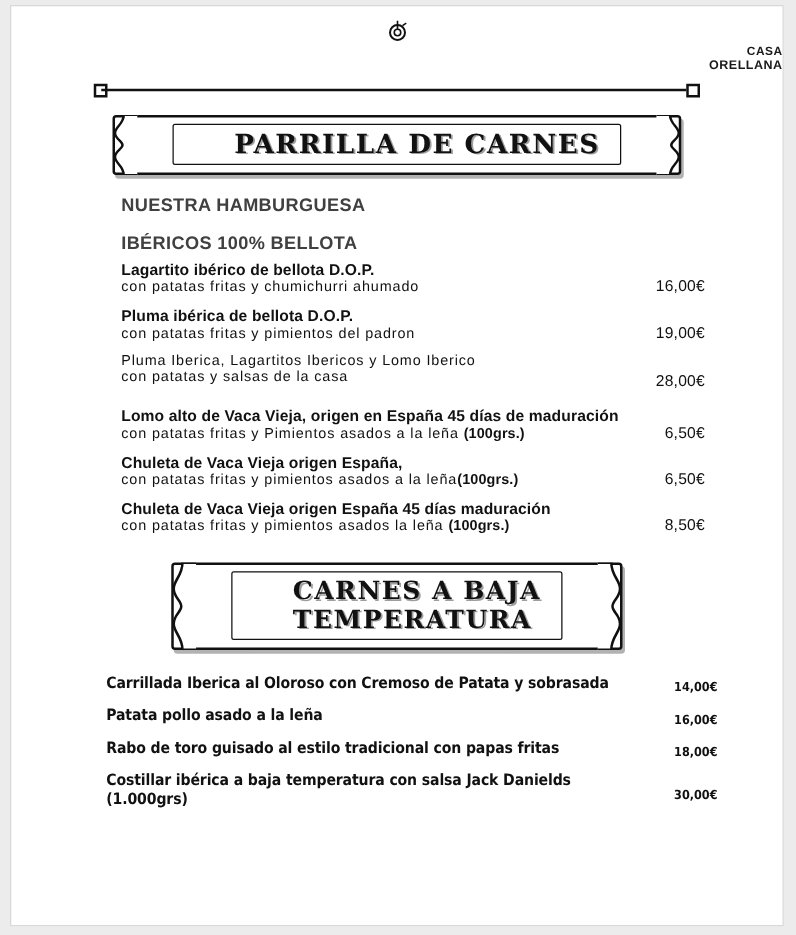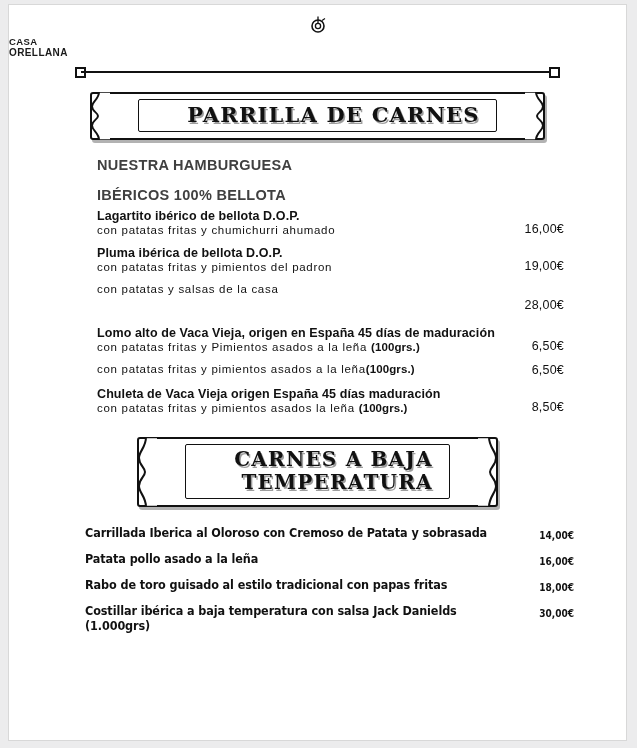--- a/index.html
+++ b/index.html
@@ -21,21 +21,21 @@
     width: 619px;
     height: 737px;
     background: #ffffff;
     border: 1px solid #d8d8d8;
     box-sizing: border-box;
     overflow: hidden;
   }
 
   
   .brand {
-    text-align: left;
+    text-align: right;
     padding-top: 9px;
   }
   .brand-emblem {
     display: block;
     margin: 0 auto;
     width: 22px;
     height: 22px;
   }
   .brand-name {
     margin-top: 1px;
@@ -92,21 +92,21 @@
     border: 1px solid #111;
     border-radius: 2px;
     padding: 3px 16px 4px 16px;
   }
   .plaque-title {
     font-family: "DejaVu Serif", serif;
     font-weight: bold;
     font-size: 21px;
     letter-spacing: 1.2px;
     color: #111;
-    text-align: right;
+    text-align: left;
     line-height: 24px;
     white-space: pre-line;
     text-shadow: 1.5px 1.5px 0 rgba(0,0,0,0.38);
     margin-left: 32px;
   }
   .plaque-title.two-line { font-size: 20px; line-height: 23px; }
 
   
   .bracket {
     position: absolute;
@@ -165,21 +165,21 @@
   .item.price-mid .item-price { align-self: flex-end; padding-bottom: 1px; }
   .item.price-low .item-price { margin-top: 15px; }
 
   
   .lowtemp {
     padding: 0 52px 0 76px;
     margin-top: 18px;
   }
   .lt-row {
     display: flex;
-    align-items: flex-start;
+    align-items: center;
     margin-bottom: 11px;
   }
   .lt-name {
     flex: 1 1 auto;
     font-family: "DejaVu Sans Condensed", "Liberation Sans Narrow", "Liberation Sans", sans-serif;
     font-size: 12.5px;
     font-weight: bold;
     color: #111;
     letter-spacing: -0.1px;
   }
@@ -256,38 +256,40 @@
       <div class="item price-mid">
         <div class="item-text">
           <div class="item-name">Pluma ibérica de bellota D.O.P.</div>
           <div class="item-desc">con patatas fritas y pimientos del padron</div>
         </div>
         <div class="item-price">19,00€</div>
       </div>
 
       <div class="item">
         <div class="item-text">
+          <div class="item-desc">Pluma Iberica, Lagartitos Ibericos y Lomo Iberico</div>
           <div class="item-desc">con patatas y salsas de la casa</div>
         </div>
         <div class="item-price" style="margin-top:15px">28,00€</div>
       </div>
     </div>
 
     <div class="section">
 
       <div class="item price-mid">
         <div class="item-text">
           <div class="item-name">Lomo alto de Vaca Vieja, origen en España 45 días de maduración</div>
           <div class="item-desc"><span>con patatas fritas y Pimientos asados a la leña </span><b>(100grs.)</b></div>
         </div>
         <div class="item-price">6,50€</div>
       </div>
 
       <div class="item price-mid">
         <div class="item-text">
+          <div class="item-name">Chuleta de Vaca Vieja origen España,</div>
           <div class="item-desc"><span>con patatas fritas y pimientos asados a la leña</span><b>(100grs.)</b></div>
         </div>
         <div class="item-price">6,50€</div>
       </div>
 
       <div class="item price-mid">
         <div class="item-text">
           <div class="item-name">Chuleta de Vaca Vieja origen España 45 días maduración</div>
           <div class="item-desc"><span>con patatas fritas y pimientos asados la leña </span><b>(100grs.)</b></div>
         </div>

